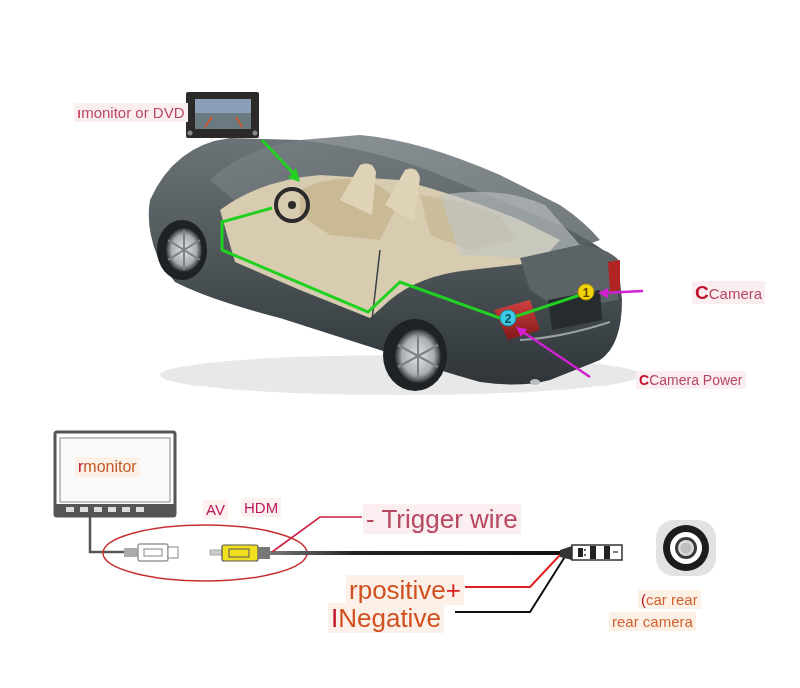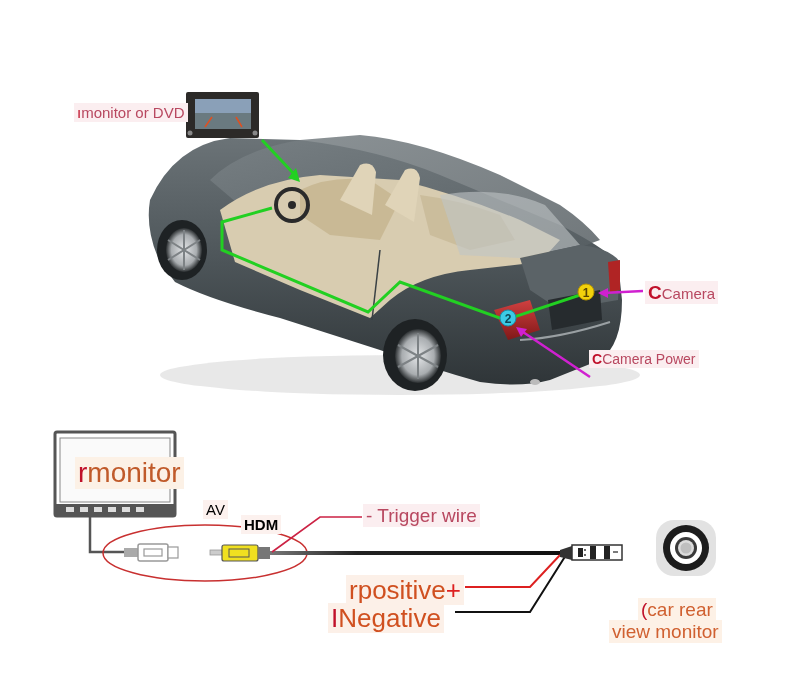--- a/index.html
+++ b/index.html
@@ -1,26 +1,26 @@
 <!DOCTYPE html>
 <html><head>
 <meta charset="utf-8">
 <style>
   html, body { margin: 0; padding: 0; background: #ffffff; }
   body { width: 800px; height: 688px; position: relative; overflow: hidden; font-family: "Liberation Sans", "DejaVu Sans", sans-serif; }
   .lbl { position: absolute; white-space: nowrap; line-height: 1; padding: 2px 3px; }
   .lbl-top { color: #b84860; background: #fbeef0; font-size: 15px; }
-  .lbl-cam { color: #b84860; background: #fbeef0; font-size: 15px; }
+  .lbl-cam { color: #b84860; background: #fbeef0; font-size: 15px; margin-left: 47px; }
   .lbl-cam .pre { color: #c0102a; font-size: 19px; font-weight: bold; }
-  .lbl-mon { color: #c05a2a; background: #fcf1e6; font-size: 28px; }
+  .lbl-mon { color: #c05a2a; background: #fcf1e6; font-size: 16px; }
   .lbl-mon .pre { color: #c0102a; }
-  .lbl-av { color: #000000; background: #fcf1ee; font-size: 15px; }
-  .lbl-trig { color: #b84860; background: #fbeef0; font-size: 19px; }
+  .lbl-av { color: #be185d; background: #fcf1ee; font-size: 15px; }
+  .lbl-trig { color: #b84860; background: #fbeef0; font-size: 26px; }
   .lbl-pn { color: #d05020; background: #fcf0e8; font-size: 26px; }
-  .lbl-rear { color: #d06030; background: #fdf1e6; font-size: 19px; margin-top: 8px; }
+  .lbl-rear { color: #d06030; background: #fdf1e6; font-size: 15px; }
   svg { position: absolute; left: 0; top: 0; }
 </style>
 </head>
 <body>
 
 <svg width="800" height="688" viewBox="0 0 800 688">
   <defs>
     <linearGradient id="bodyGrad" x1="0" y1="0" x2="0" y2="1">
       <stop offset="0" stop-color="#6b7377"></stop>
       <stop offset="0.5" stop-color="#4d5559"></stop>
@@ -186,37 +186,37 @@
 </svg>
 
 <div class="lbl lbl-top" style="left:74px; top:103px;">
   <span style="color:#c0102a;">ı</span><span>monitor or DVD</span>
 </div>
 
 <div class="lbl lbl-cam" style="left:645px; top:281px;">
   <span class="pre">C</span><span>Camera</span>
 </div>
 
-<div class="lbl lbl-cam" style="left:589px; top:350px; font-size:14px;">
+<div class="lbl lbl-cam" style="left:589px; top:371px; font-size:14px;">
   <span style="color:#c0102a; font-weight:bold;">C</span><span>Camera Power</span>
 </div>
 
 <div class="lbl lbl-mon" style="left:75px; top:457px;">
   <span class="pre">r</span><span>monitor</span>
 </div>
 
 <div class="lbl lbl-av" style="left:203px; top:500px;">AV</div>
-<div class="lbl lbl-av" style="left:241px; top:515px;font-weight:bold;">HDM</div>
+<div class="lbl lbl-av" style="left:241px; top:498px;">HDM</div>
 
 <div class="lbl lbl-trig" style="left:363px; top:504px;">- Trigger wire</div>
 
 <div class="lbl lbl-pn" style="left:346px; top:575px;">
   <span>r</span><span>positive</span><span style="color:#dd2020;">+</span>
 </div>
 
 <div class="lbl lbl-pn" style="left:328px; top:603px;">
   <span style="color:#c0102a;">I</span><span>Negative</span>
 </div>
 
 <div class="lbl lbl-rear" style="left:638px; top:590px;">
   <span style="color:#c0102a;">(</span><span>car rear</span>
 </div>
-<div class="lbl lbl-rear" style="left:609px; top:612px;">view monitor</div>
+<div class="lbl lbl-rear" style="left:609px; top:612px;">rear camera</div>
 
 </body></html>

